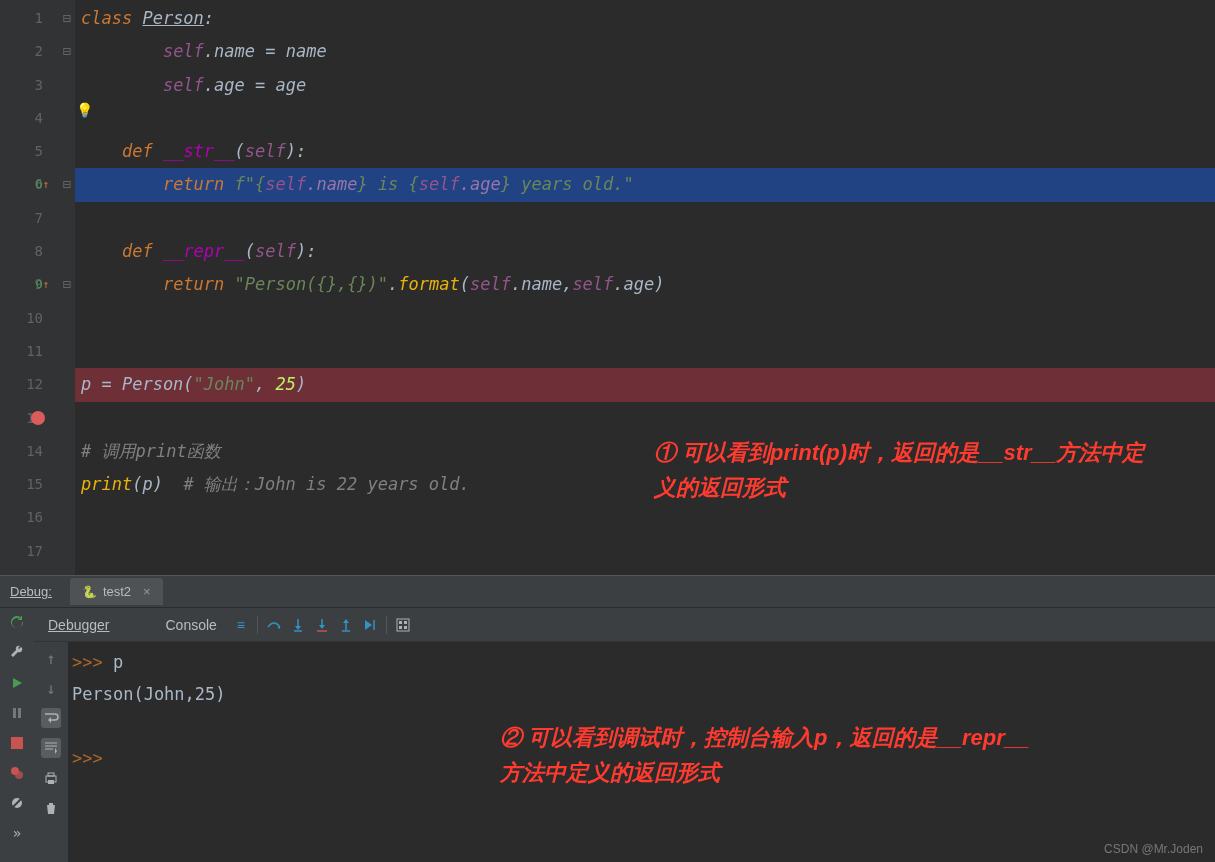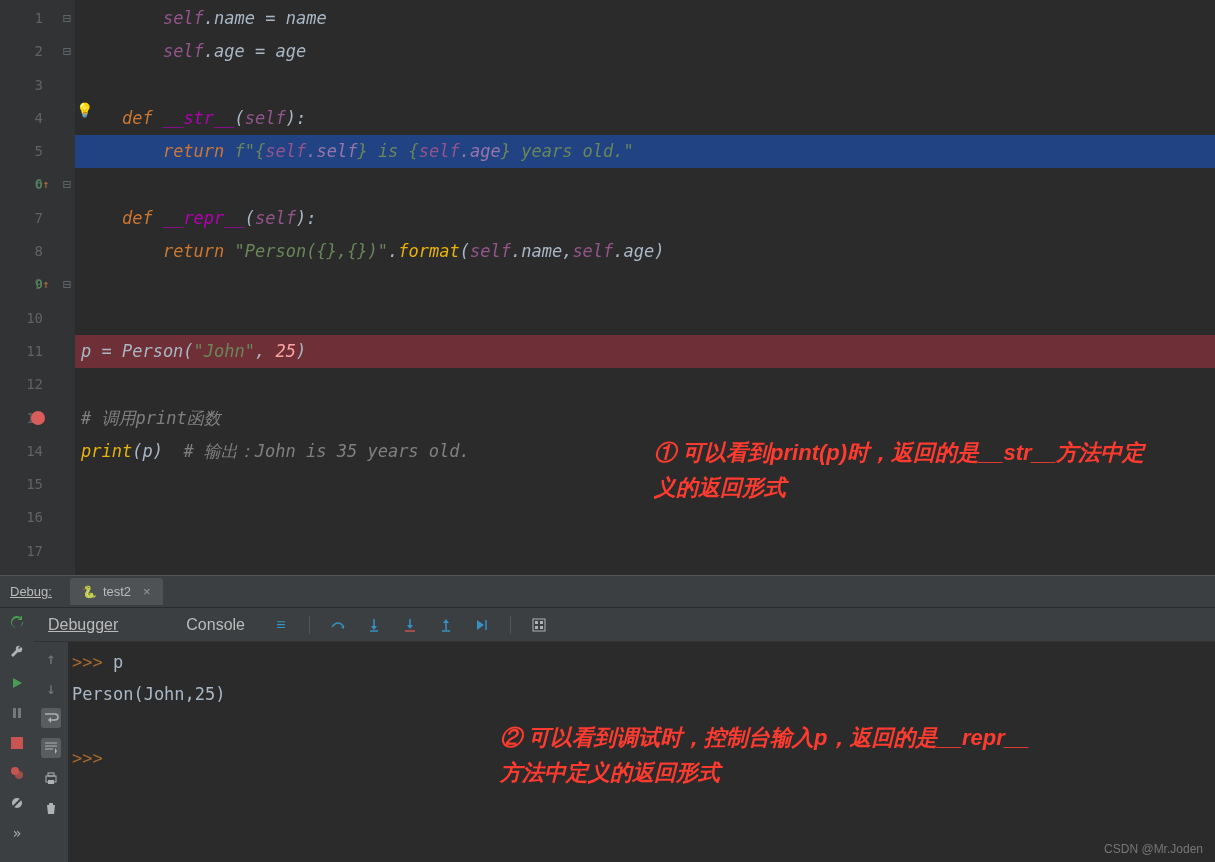--- a/index.html
+++ b/index.html
@@ -157,22 +157,22 @@
     .debug-main {
       flex: 1;
       display: flex;
       flex-direction: column;
     }
     .debug-toolbar {
       height: 34px;
       display: flex;
       align-items: center;
       padding: 0 6px;
-      gap: 20px;
-      font-size: 16px;
+      gap: 8px;
+      font-size: 14px;
       font-family: 'Segoe UI', sans-serif;
       background: #3c3f41;
       border-bottom: 1px solid #323232;
     }
     .sub-tab { padding: 4px 8px; color: #bbbbbb; cursor: pointer; text-decoration: underline; }
     .sub-tab.active { text-decoration: none; margin-left: 32px; }
     .toolbar-sep { width: 1px; height: 18px; background: #555; }
     .toolbar-icon { color: #afb1b3; cursor: pointer; width: 16px; height: 16px; display: flex; align-items: center; justify-content: center; }
     .toolbar-icon.blue { color: #3592c4; }
     
@@ -229,34 +229,35 @@
     <div class="line-number"><span>11</span></div>
     <div class="line-number"><span>12</span></div>
     <div class="line-number"><span>13</span><span class="breakpoint"></span></div>
     <div class="line-number"><span>14</span></div>
     <div class="line-number"><span>15</span></div>
     <div class="line-number"><span>16</span></div>
     <div class="line-number"><span>17</span></div>
   </div>
   <span class="bulb">💡</span>
   <div class="code-area">
+    <div class="code-line"><span class="kw">class </span><span class="class-name">Person</span><span class="op">:</span></div>
     <div class="code-line"><span>        </span><span class="self">self</span><span>.name = </span><span class="param">name</span></div>
     <div class="code-line"><span>        </span><span class="self">self</span><span>.age = </span><span class="param">age</span></div>
     <div class="code-line"></div>
     <div class="code-line"><span>    </span><span class="kw">def </span><span class="fn-magic">__str__</span><span class="paren">(</span><span class="self">self</span><span class="paren">):</span></div>
-    <div class="code-line highlighted"><span>        </span><span class="kw">return </span><span class="str">f"{</span><span class="self">self</span><span class="field">.self</span><span class="str">} is {</span><span class="self">self</span><span class="field">.age</span><span class="str">} years old."</span></div>
+    <div class="code-line highlighted"><span>        </span><span class="kw">return </span><span class="str">f"{</span><span class="self">self</span><span class="field">.name</span><span class="str">} is {</span><span class="self">self</span><span class="field">.age</span><span class="str">} years old."</span></div>
     <div class="code-line"></div>
     <div class="code-line"><span>    </span><span class="kw">def </span><span class="fn-magic">__repr__</span><span class="paren">(</span><span class="self">self</span><span class="paren">):</span></div>
     <div class="code-line"><span>        </span><span class="kw">return </span><span class="str">"Person({},{})"</span><span>.</span><span class="call">format</span><span class="paren">(</span><span class="self">self</span><span>.name,</span><span class="self">self</span><span>.age)</span></div>
     <div class="code-line"></div>
     <div class="code-line"></div>
-    <div class="code-line breakpoint-line"><span>p = Person(</span><span class="str">"John"</span><span>, </span><span style="color:#fca5a5">25</span><span class="paren">)</span></div>
+    <div class="code-line breakpoint-line"><span>p = Person(</span><span class="str">"John"</span><span>, </span><span style="color:#bef264">25</span><span class="paren">)</span></div>
     <div class="code-line"></div>
     <div class="code-line"><span class="comment"># 调用print函数</span></div>
-    <div class="code-line"><span class="call">print</span><span>(p)  </span><span class="comment"># 输出：John is 35 years old.</span></div>
+    <div class="code-line"><span class="call">print</span><span>(p)  </span><span class="comment"># 输出：John is 22 years old.</span></div>
     <div class="code-line"></div>
   </div>
 </div>
 
 <div class="annotation-box annotation-1">① 可以看到print(p)时，返回的是__str__方法中定义的返回形式</div>
 
 <div class="debug-panel">
   <div class="debug-header">
     <span style="margin-right:18px; text-decoration: underline;">Debug:</span>
     <div class="debug-tab">

